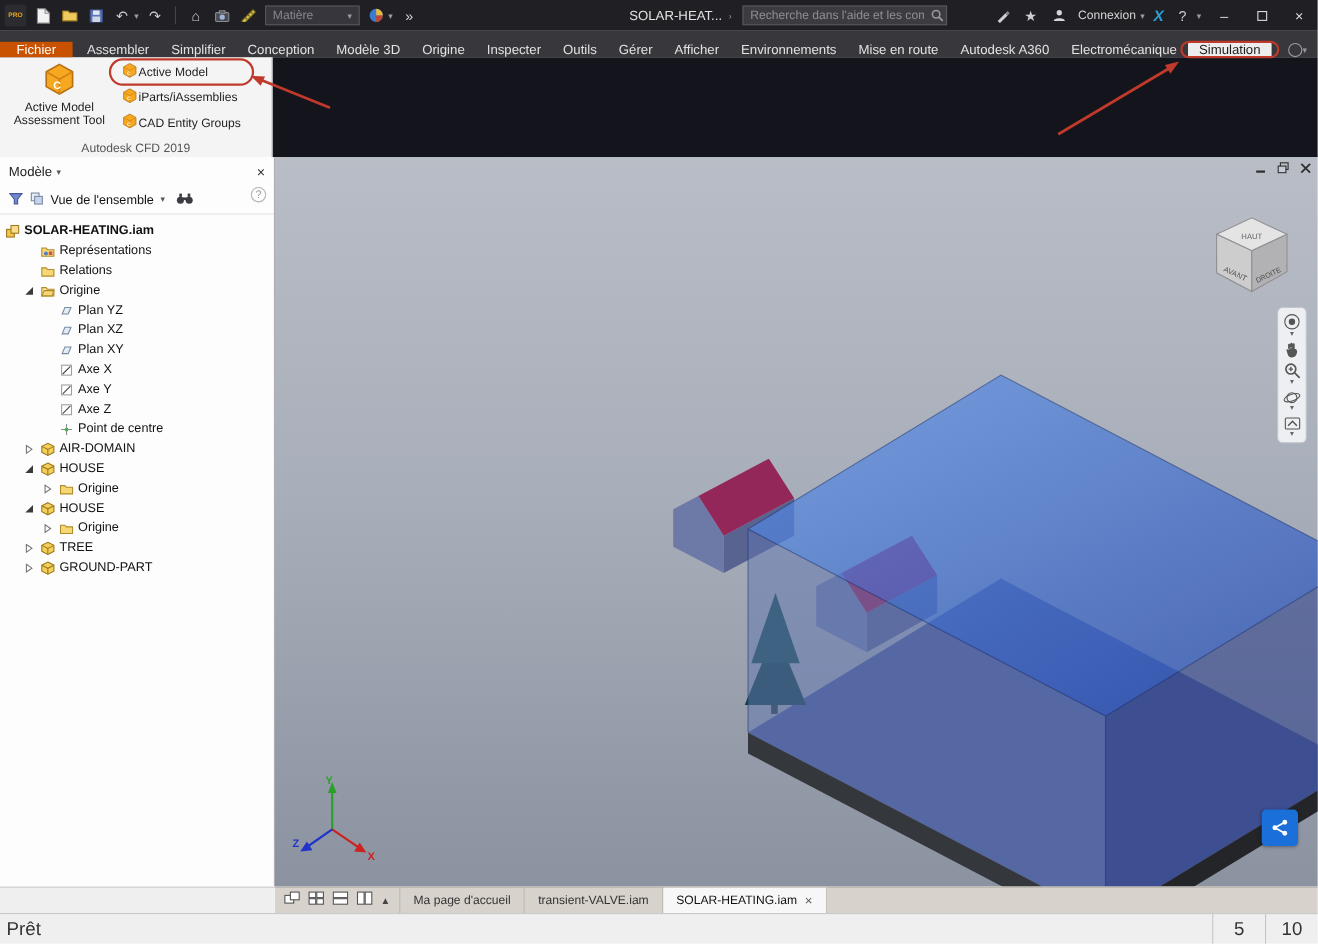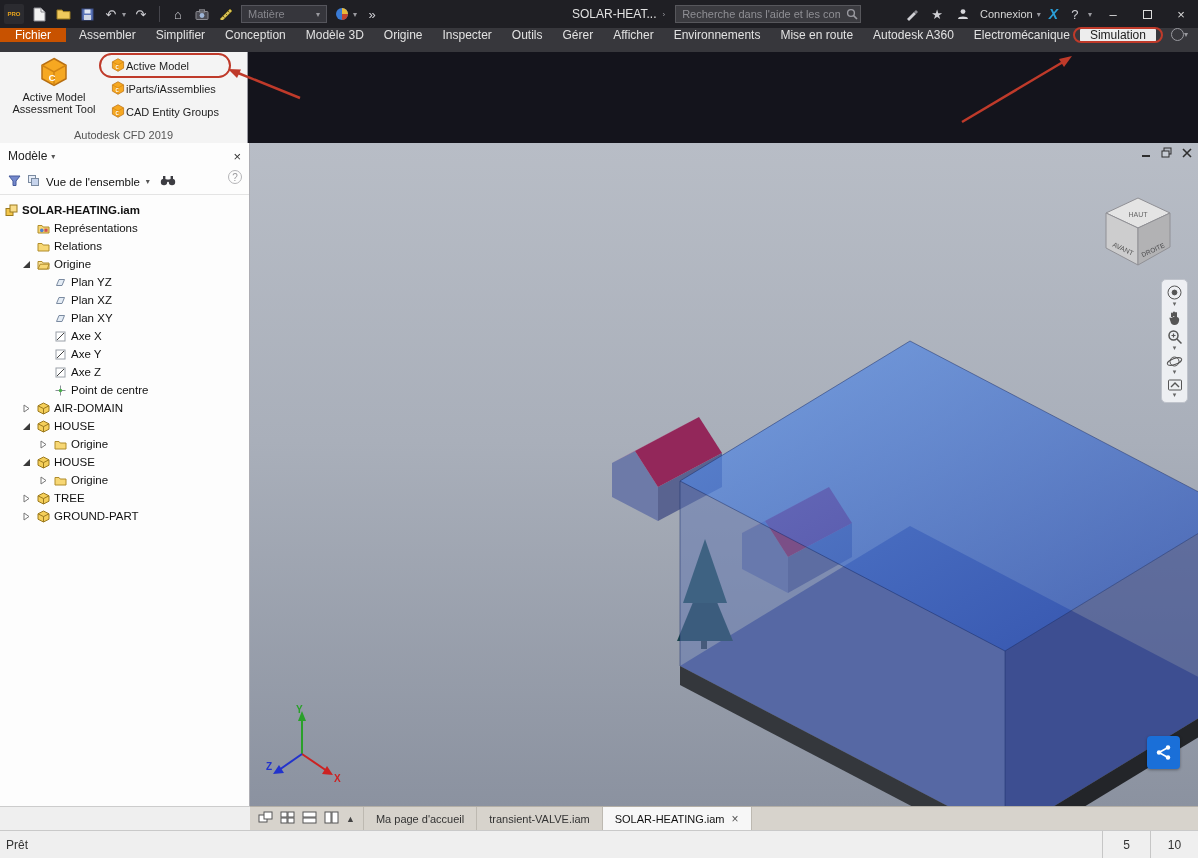--- a/index.html
+++ b/index.html
@@ -28,21 +28,21 @@
                      font-family:"Liberation Sans",sans-serif}
   .search-wrap input::placeholder{color:#8f8f94}
   .search-glyph{position:absolute;right:3px;top:3px}
   .tb-right{position:absolute;right:0;top:0;height:28px;display:flex;align-items:center;gap:8px;padding-right:4px}
   .win-btn{width:26px;height:28px;display:flex;align-items:center;justify-content:center;color:#dcdcdc;font-size:13px}
   .max-glyph{width:9px;height:9px;border:1px solid #dcdcdc;display:inline-block}
   .x-logo{color:#2a9fd8;font-weight:bold;font-style:italic;font-size:14px}
 
   
   .tabrow{position:absolute;left:0;top:28px;width:1198px;height:24px;background:#37373c;
-          display:flex;align-items:flex-start;z-index:5}
+          display:flex;align-items:flex-end;z-index:5}
   .rtabs{display:flex;align-items:stretch}
   .rtab{display:flex;align-items:center;padding:0 10px;font-size:12px;color:#e2e2e2;cursor:default;white-space:nowrap}
   .rtab-file{background:var(--fichier);color:#fff;padding:0 15px;margin-right:3px}
   .rtab-active{background:#ededed;color:#1d1d1d;position:relative;border-radius:2px 2px 0 0}
   .tabrow-right{margin-left:auto;display:flex;align-items:center;gap:4px;padding-right:10px;color:#cfcfcf}
   .circ-ic{width:13px;height:13px;border:1px solid #9a9aa0;border-radius:50%;display:inline-block}
 
   
   .ribbon-dark{position:absolute;left:248px;top:52px;width:950px;height:91px;background:#14141c}
   .ribbon-panel{position:absolute;left:0;top:52px;width:248px;height:91px;background:#f4f4f4;
@@ -97,21 +97,21 @@
   .tb-icons{display:flex;align-items:center;gap:7px;padding:0 8px;border-right:1px solid #bdb9b1}
   .tb-up{font-size:9px;color:#444}
   .doctabs{display:flex;align-items:stretch}
   .doctab{display:flex;align-items:center;gap:7px;padding:0 12px;font-size:11px;color:#333;
           border-right:1px solid #bdb9b1;cursor:default;white-space:nowrap}
   .doctab.active{background:#f7f7f7;color:#111}
   .doctab .close{font-size:12px;color:#555}
 
   
   .statusbar{position:absolute;left:0;top:830px;width:1198px;height:28px;background:#efefef;
-             border-top:1px solid #c9c9c9;display:flex;align-items:center;font-size:12px;color:#333}
+             border-top:1px solid #c9c9c9;display:flex;align-items:center;font-size:17px;color:#333}
   .sb-msg{padding-left:6px}
   .sb-cells{margin-left:auto;display:flex;height:100%}
   .sb-cell{width:48px;border-left:1px solid #c6c6c6;display:flex;align-items:center;justify-content:center}
 
   
   .overlay{position:absolute;inset:0;z-index:60;pointer-events:none}
 </style>
 </head>
 <body style="--anno: #bf3a2a; --fichier: #c85200;">
 

